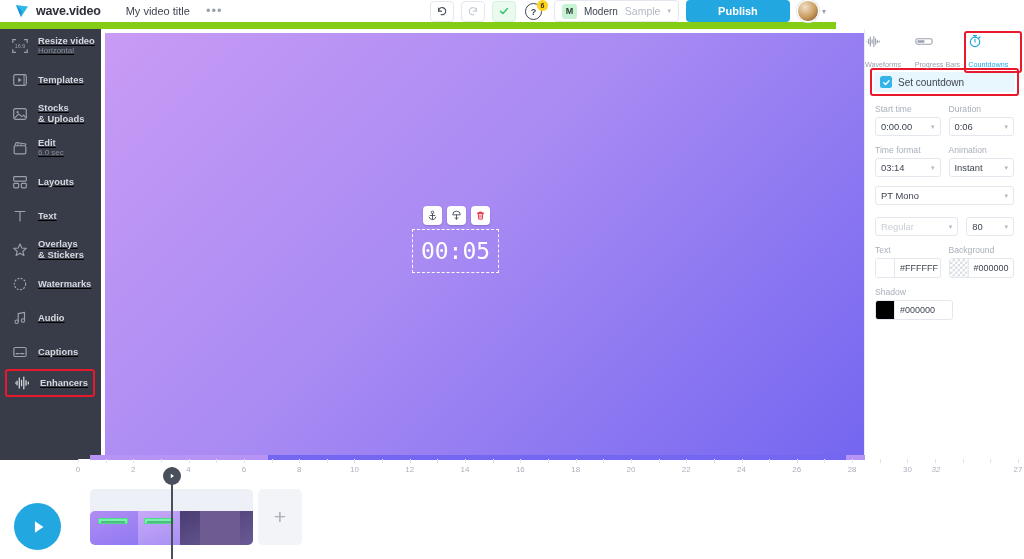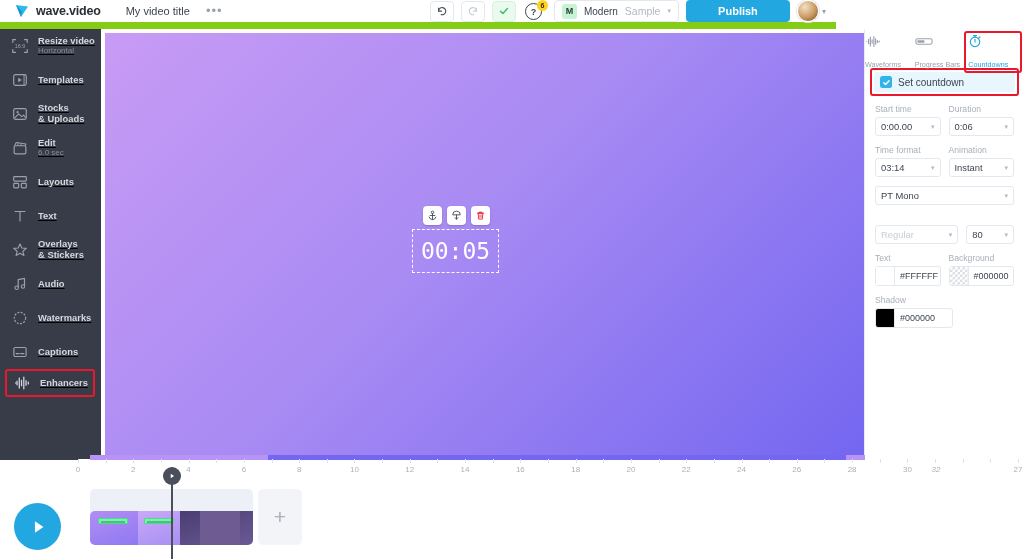--- a/index.html
+++ b/index.html
@@ -143,21 +143,21 @@
   .flabel { font-size: 8.6px; color: #a9b0bb; margin-bottom: 3px; }
   .frow { display: flex; gap: 8px; }
   .fcol { flex: 1; min-width: 0; }
   .sel {
     height: 19px; border: 1px solid #e4e7ee; border-radius: 3px; background: #fff;
     display: flex; align-items: center; padding: 0 5px; cursor: pointer;
   }
   .sel-val { font-size: 9.4px; color: #3d4450; }
   .sel-chev { margin-left: auto; font-size: 7px; color: #b3b9c4; }
   .sel.disabled .sel-val { color: #c8cdd6; }
-  .mt8 { margin-top: 20px; }
+  .mt8 { margin-top: 12px; }
   .mt9 { margin-top: 9px; }
   .color-field {
     height: 20px; border: 1px solid #e4e7ee; border-radius: 3px;
     display: flex; align-items: center; overflow: hidden; background: #fff;
   }
   .swatch { width: 19px; height: 100%; flex: 0 0 19px; border-right: 1px solid #e4e7ee; }
   .swatch.white { background: #ffffff; }
   .swatch.black { background: #000000; }
   .swatch.checker {
     background-image:
@@ -366,37 +366,37 @@
           </svg>
       </span>
       <span class="side-labels">
         <span class="side-l1">Overlays</span>
         <span class="side-l1">&amp; Stickers</span>
       </span>
     </div>
     <div class="side-item">
       <span class="side-ico">
         <svg width="18" height="18" viewBox="0 0 20 20">
+            <circle cx="10" cy="10" r="6.3" stroke="#9aa1ad" stroke-width="1.3" fill="none" stroke-dasharray="2.2 1.5"></circle>
+          </svg>
+      </span>
+      <span class="side-labels">
+          <span class="side-l1">Watermarks</span>
+        </span>
+    </div>
+    <div class="side-item">
+      <span class="side-ico">
+        <svg width="18" height="18" viewBox="0 0 20 20">
             <path d="M8 14 L8 5.2 L15 3.8 L15 12.5" stroke="#9aa1ad" stroke-width="1.3" fill="none" stroke-linejoin="round"></path>
             <circle cx="6.3" cy="14.2" r="1.9" stroke="#9aa1ad" stroke-width="1.2" fill="none"></circle>
             <circle cx="13.3" cy="12.7" r="1.9" stroke="#9aa1ad" stroke-width="1.2" fill="none"></circle>
           </svg>
       </span>
       <span class="side-labels">
           <span class="side-l1">Audio</span>
-        </span>
-    </div>
-    <div class="side-item">
-      <span class="side-ico">
-        <svg width="18" height="18" viewBox="0 0 20 20">
-            <circle cx="10" cy="10" r="6.3" stroke="#9aa1ad" stroke-width="1.3" fill="none" stroke-dasharray="2.2 1.5"></circle>
-          </svg>
-      </span>
-      <span class="side-labels">
-          <span class="side-l1">Watermarks</span>
         </span>
     </div>
     <div class="side-item">
       <span class="side-ico">
         <svg width="18" height="18" viewBox="0 0 20 20">
             <rect x="3.2" y="5" width="13.6" height="10" rx="1.6" stroke="#9aa1ad" stroke-width="1.3" fill="none"></rect>
             <path d="M5.6 11.8 L9 11.8 M10.6 11.8 L14.4 11.8" stroke="#9aa1ad" stroke-width="1.2" stroke-linecap="round"></path>
           </svg>
       </span>
       <span class="side-labels">

